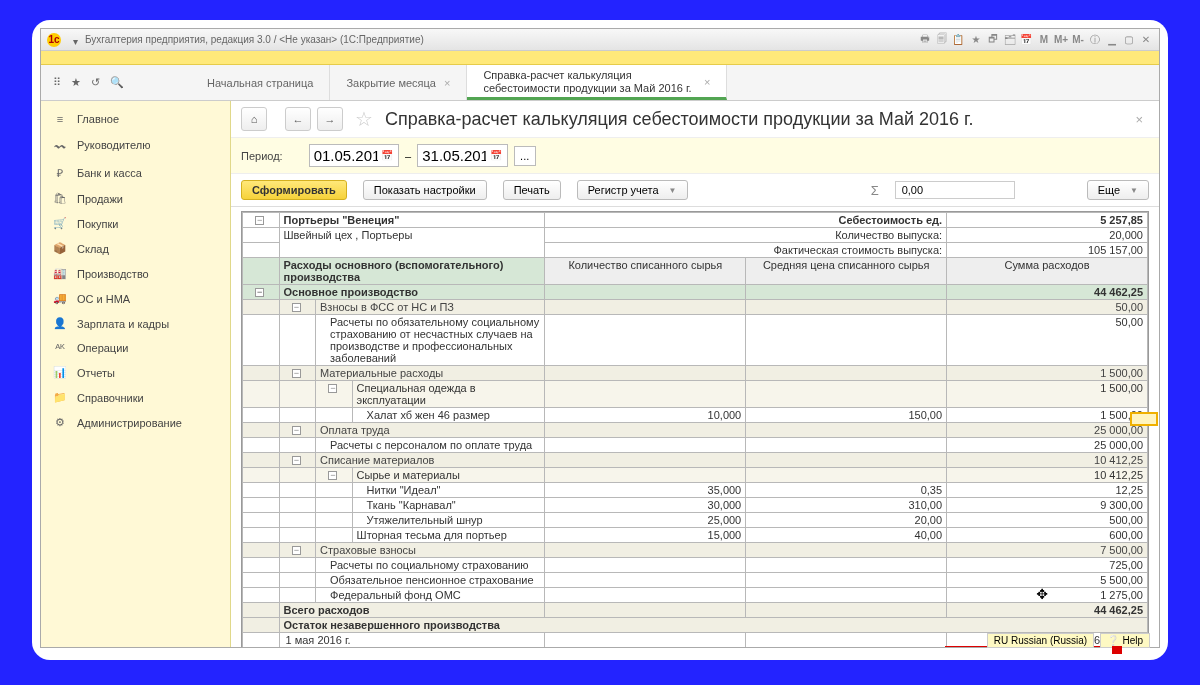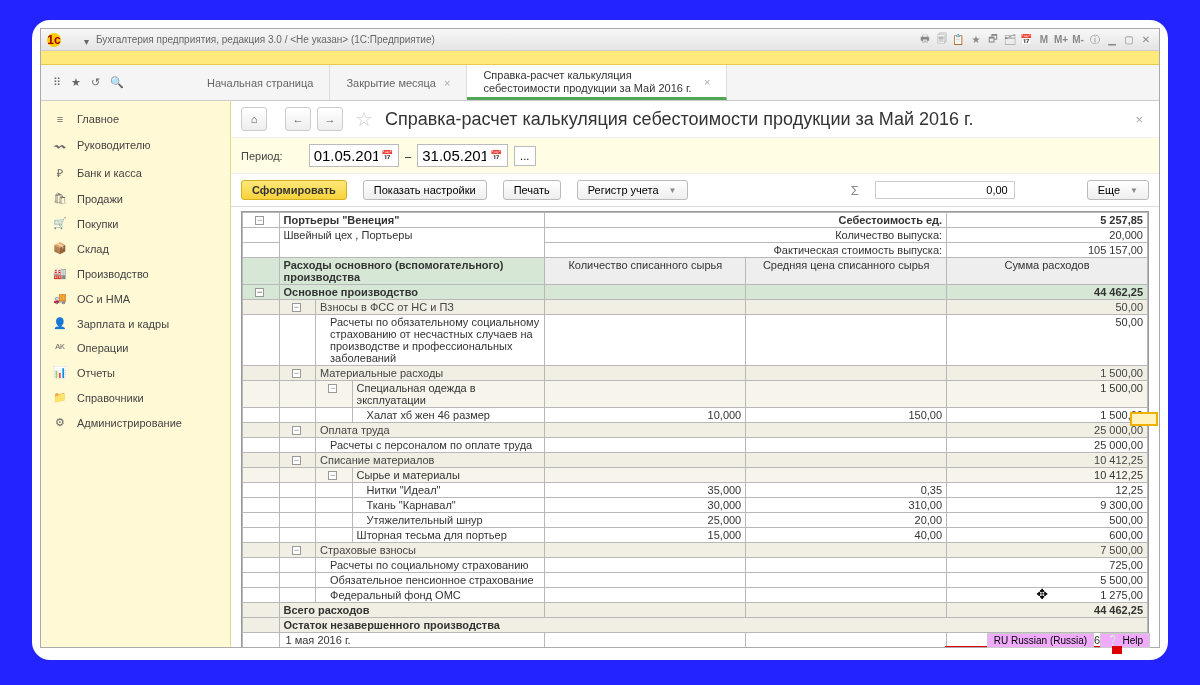--- a/index.html
+++ b/index.html
@@ -1,21 +1,21 @@
 <!DOCTYPE html>
 <html><head>
 <meta charset="utf-8">
 <style>
   * { box-sizing: border-box; margin: 0; padding: 0; }
   body { font-family: Arial, sans-serif; font-size: 11px; background: #2323ff; }
   .outer-frame { margin: 20px 32px; background: #fff; border-radius: 18px; overflow: hidden; height: 640px; position: relative; }
   .window { background: #f0f0f0; border: 1px solid #aaa; margin: 8px; height: 620px; display: flex; flex-direction: column; }
 
   .titlebar { height: 22px; background: linear-gradient(#f8f8f8,#e4e4e4); display: flex; align-items: center; padding: 0 6px; border-bottom: 1px solid #ccc; font-size: 10px; color: #666; }
-  .titlebar .t-icon { width: 14px; height: 14px; background: #ffcc00; border-radius: 50%; margin-right: 19px; display:inline-flex;align-items:center;justify-content:center;font-size:12px;font-weight:bold;color:#a00;}
+  .titlebar .t-icon { width: 14px; height: 14px; background: #ffcc00; border-radius: 50%; margin-right: 8px; display:inline-flex;align-items:center;justify-content:center;font-size:10px;font-weight:bold;color:#a00;}
   .titlebar .t-dd { width:8px;height:8px;margin:0 4px; }
   .titlebar .t-right { margin-left: auto; display: flex; gap: 3px; align-items:center; }
   .titlebar .t-right span { width: 14px; height: 14px; display:inline-flex;align-items:center;justify-content:center; color:#888;}
   .titlebar .m-btn { font-weight: bold; color: #999; padding:0 2px;}
 
   .y-strip { height: 14px; background: #ffe97a; border-bottom:1px solid #e6cc4a;}
 
   .tabbar { height: 36px; background: #f5f5f5; display: flex; align-items: stretch; border-bottom: 1px solid #ccc; }
   .tb-quick { width: 150px; display: flex; align-items: center; gap: 10px; padding: 0 12px; color:#666;}
   .tb-quick span { cursor:pointer; }
@@ -41,39 +41,39 @@
   .date-in { border: 1px solid #bbb; padding: 2px 4px; background:#fff; display:inline-flex;align-items:center;gap:4px;}
   .date-in input { border:none; width:64px; font-size:15px; outline:none;}
   .date-in .cal { color:#888; font-size:10px;}
   .mini-btn { border:1px solid #bbb; width:22px;height:20px;display:inline-flex;align-items:center;justify-content:center;background:#fff;cursor:pointer;}
 
   .cmd-bar { padding: 6px 10px; display: flex; align-items: center; gap: 16px; border-bottom:1px solid #ddd;}
   .btn { border:1px solid #bbb; padding:3px 10px; border-radius:3px; background:linear-gradient(#fff,#eee); cursor:pointer; display:inline-flex;align-items:center;gap:6px;}
   .btn.primary { background: linear-gradient(#ffe87a,#f6d23a); border-color:#d4b020; font-weight:bold; color:#333;}
   .btn .dd { font-size:8px; color:#888; margin-left:4px;}
   .cmd-bar .sigma { margin-left:auto; color:#888; font-size:13px;}
-  .sum-box { border:1px solid #ccc; width:140px; text-align:right; padding:2px 6px; background:#fff;}
+  .sum-box { border:1px solid #ccc; width:120px; text-align:left; padding:2px 6px; background:#fff;}
 
   .report { flex:1; overflow:auto; padding: 4px 10px 10px; }
   .rep-wrap { border:1px solid #999; border-top: 1px solid #999; width:100%; }
   table.rt { border-collapse: collapse; width: 100%; font-size: 11px; color:#333;}
   table.rt td, table.rt th { border: 1px solid #b8b8b8; padding: 1px 4px; vertical-align: top;}
   table.rt th { background: #eee; font-weight: normal; text-align:center;}
   .num { text-align: right; white-space: nowrap;}
   .hdr { background: #d6e7d6; font-weight: bold;}
   .shdr { background: #f1efe3; color:#444;}
   .shdr2 { background: #f7f5eb; }
   .trc { width:18px; font-size:10px; color:#888; text-align:center; }
   .toggle { border:1px solid #999; width:9px;height:9px; display:inline-block; line-height:7px; text-align:center; font-size:9px; background:#fff; cursor:pointer; margin-right:2px;}
   .bold { font-weight:bold; }
   .red-box { outline: 3px solid #d00; outline-offset:-1px;}
   .total-row td { background:#f1efe3; font-weight:bold;}
 
   .statusbar { position:absolute; right:18px; bottom:12px; display:flex;gap:6px;align-items:center; font-size:10px;}
-  .statusbar .chip { border:1px solid #ccc; background:#f0abfc; padding:1px 6px;}
+  .statusbar .chip { border:1px solid #ccc; background:#fef9c3; padding:1px 6px;}
   .cursor-cross { position:absolute; right:120px; bottom:58px; font-size:14px; color:#000;}
   .tiny-red { position:absolute; right:46px; bottom:6px; width:10px;height:8px;background:#d00;}
   .side-highlight { position:absolute; right:10px; top:392px; width:28px;height:14px; border:2px solid #f0b000; background:#fff4c0;}
 </style>
 </head>
 <body>
 
 <div class="outer-frame">
  <div class="window">
 

